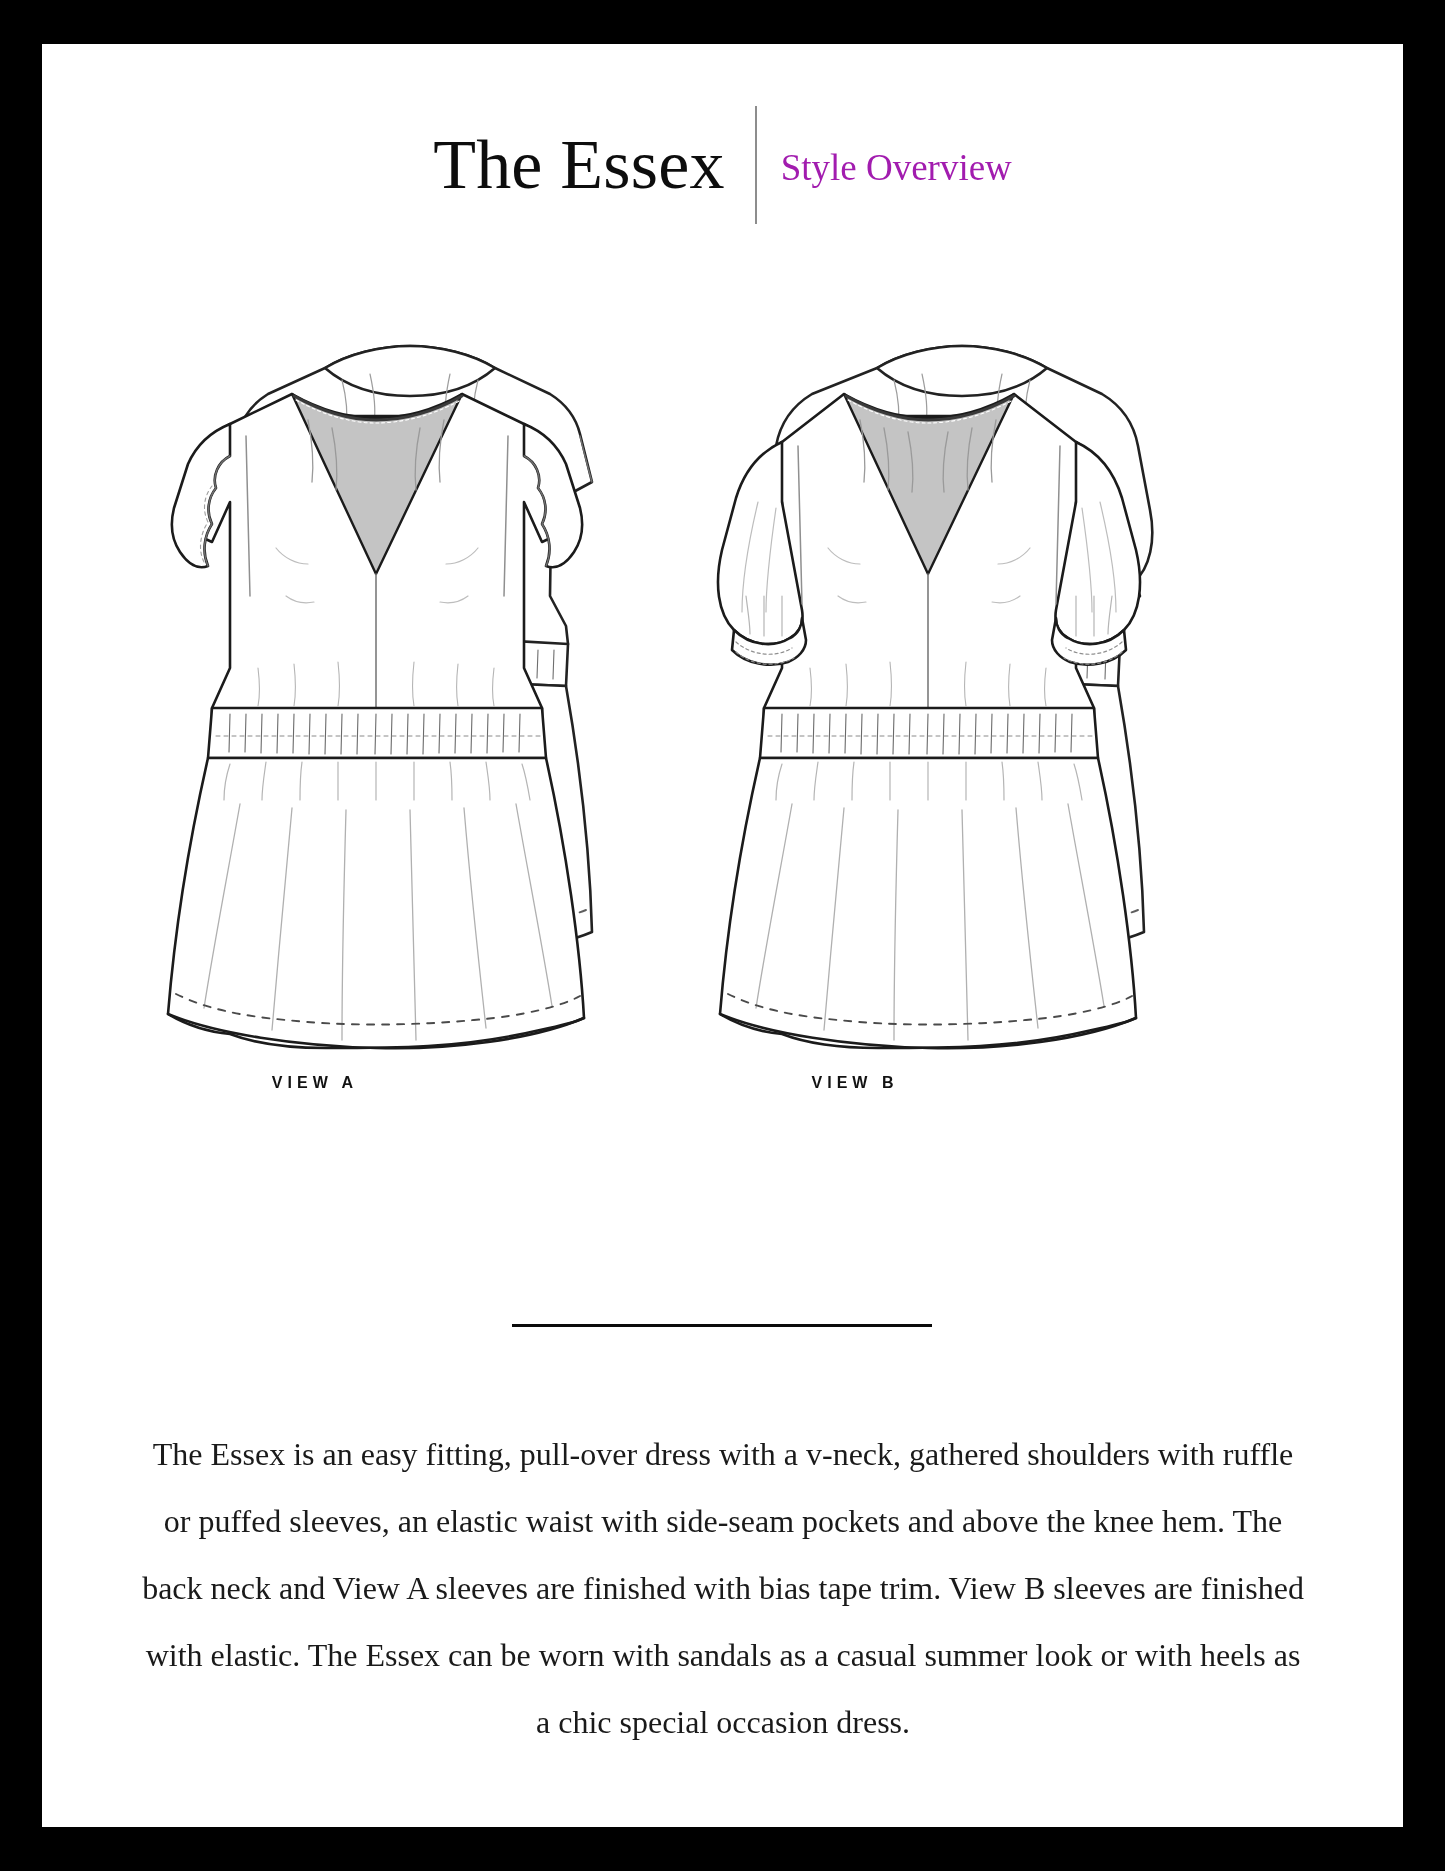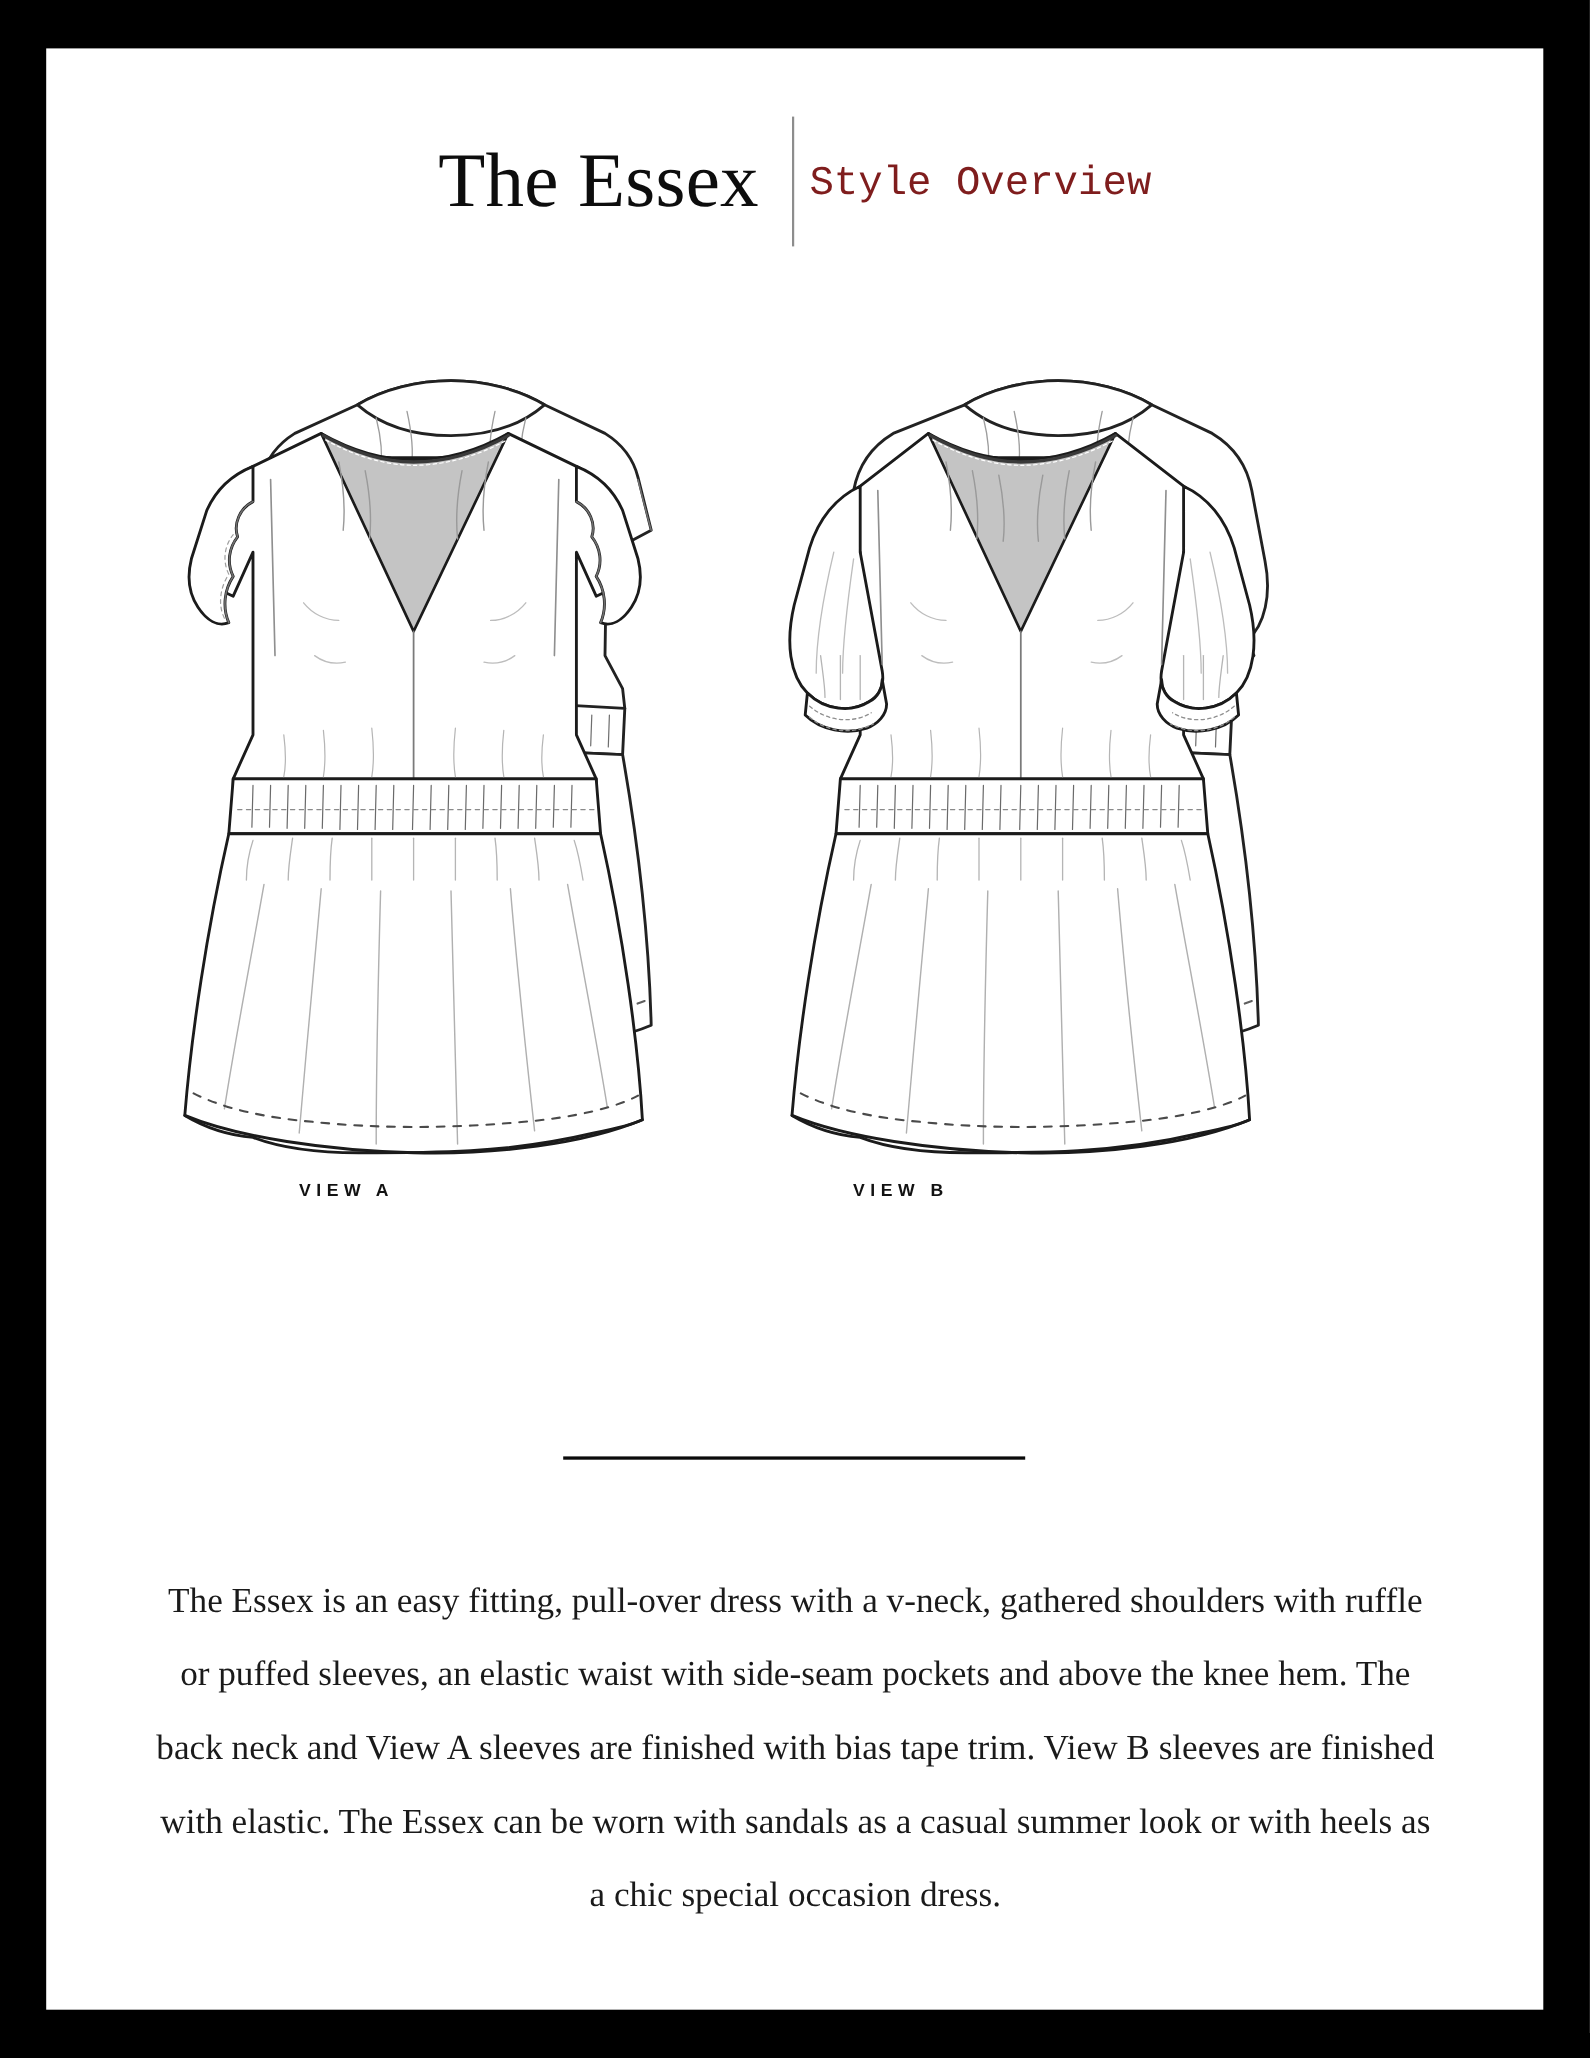--- a/index.html
+++ b/index.html
@@ -50,25 +50,25 @@
     white-space: nowrap;
     padding-right: 30px;
   }
   .header-divider {
     width: 2px;
     height: 118px;
     background: #8d8d8d;
     flex: 0 0 auto;
   }
   .subtitle {
-    font-family: Liberation Mono, monospace;
+    font-family: Liberation Serif, serif;
     font-size: 37px;
-    color: #7f1d1d;
+    color: #a21caf;
     white-space: nowrap;
-    padding-left: 14px;
+    padding-left: 24px;
     position: relative;
     top: 2px;
   }
 
   
   .flats {
     position: absolute;
     left: 0;
     top: 252px;
     width: 1361px;
@@ -97,21 +97,21 @@
     top: 0;
     font-family: "Liberation Sans", sans-serif;
     font-weight: bold;
     font-size: 16px;
     letter-spacing: 5px;
     color: #121212;
     text-align: center;
     width: 300px;
   }
   .view-label.a { left: 123px; }
-  .view-label.b { left: 627px; }
+  .view-label.b { left: 663px; }
 
   
   .rule {
     position: absolute;
     left: 470px;
     top: 1280px;
     width: 420px;
     height: 3px;
     background: #0a0a0a;
   }

